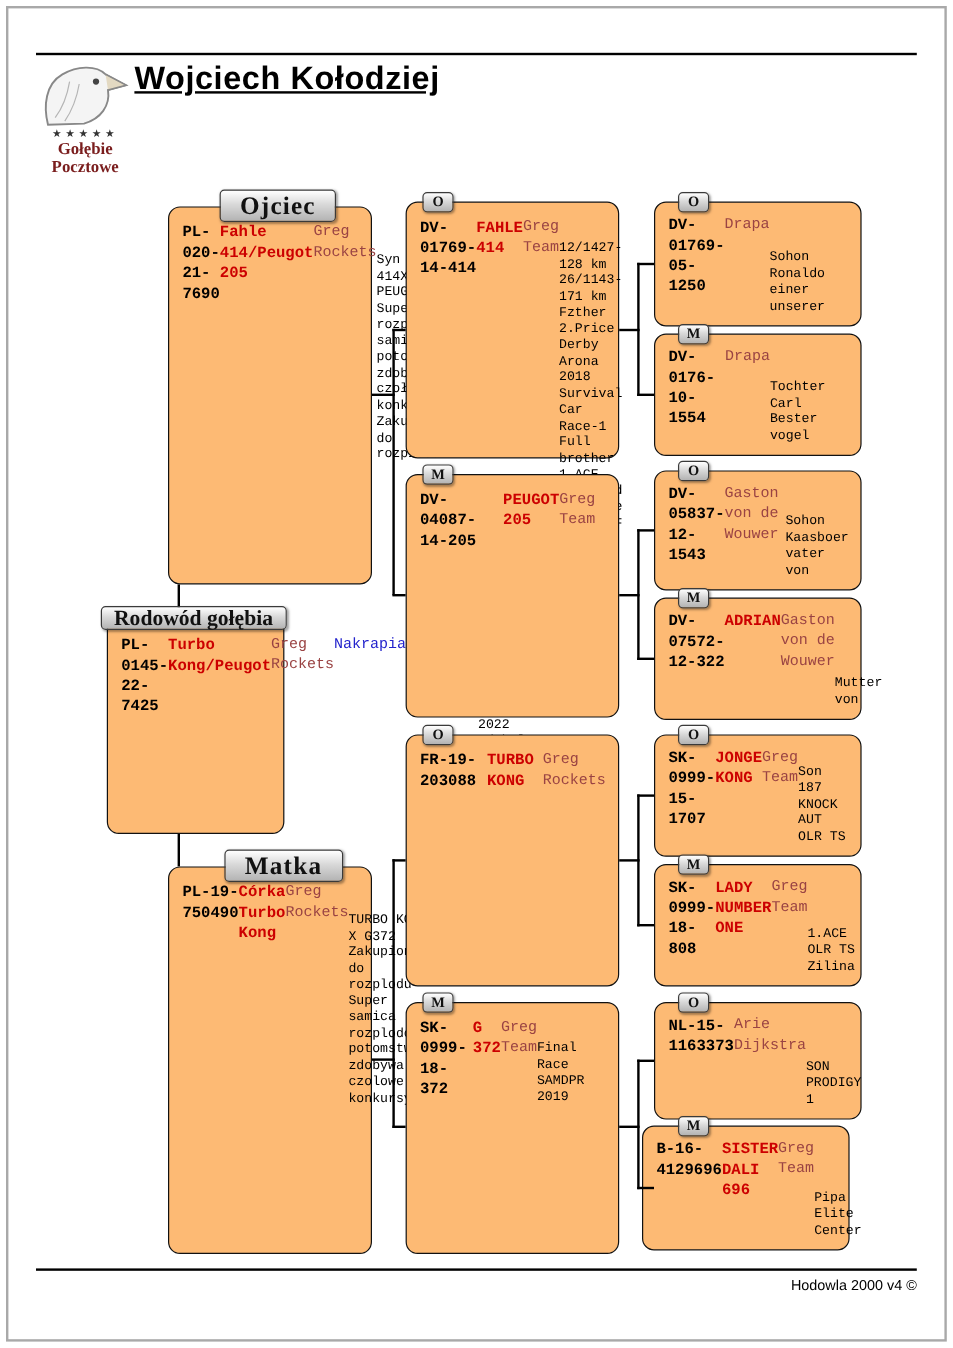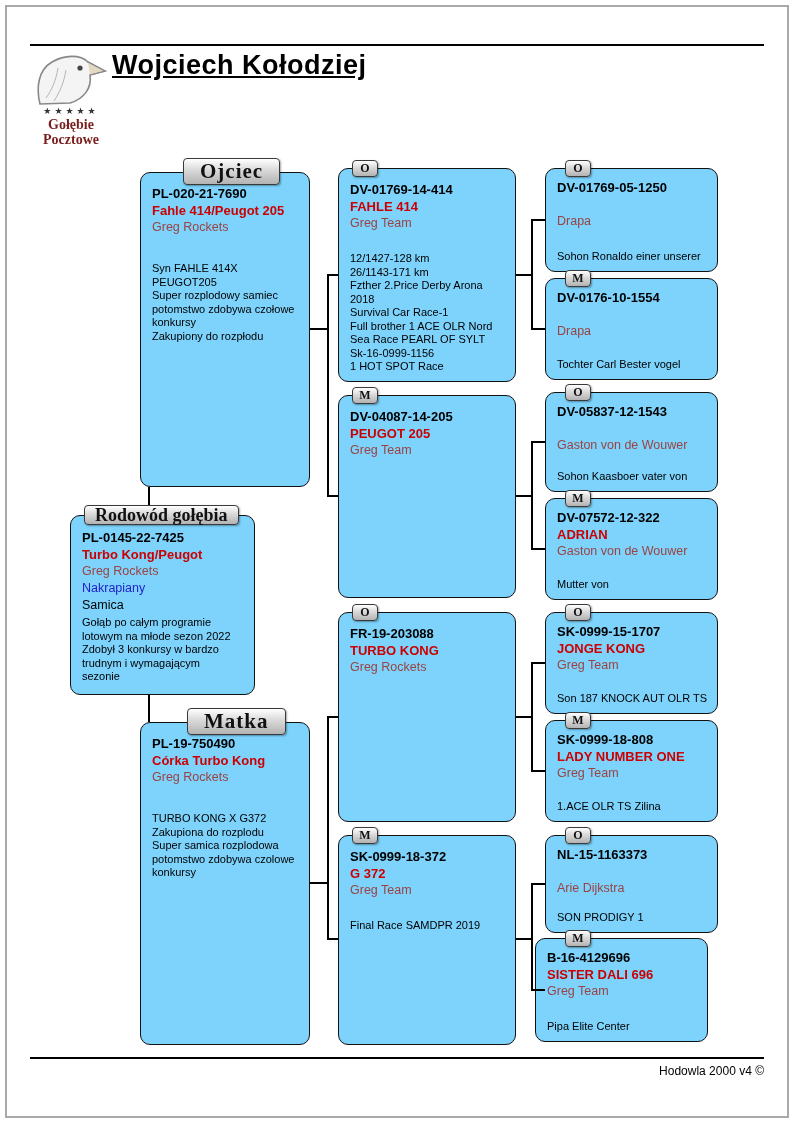--- a/index.html
+++ b/index.html
@@ -11,22 +11,22 @@
 
   .title { position:absolute; left:112px; top:50px; font-size:27px; font-weight:bold;
            text-decoration:underline; letter-spacing:.5px; }
 
   .logo { position:absolute; left:28px; top:50px; width:86px; text-align:center; }
   .logo svg { display:block; margin:0 auto; }
   .logo-stars { font-size:9px; color:#333; letter-spacing:3px; line-height:11px; }
   .logo-caption { font-family:"Liberation Serif", serif; font-weight:bold; font-size:14px;
                   color:#7a1d1d; line-height:15px; }
 
-  .pbox { position:absolute; background:#7dd3fc; border:1.5px solid #111; border-radius:10px;
-          padding:12px 9px 8px 11px; display:flex; flex-direction:column; }
+  .pbox { position:absolute; background:#fdba74; border:1.5px solid #111; border-radius:10px;
+          padding:12px 9px 8px 11px; display:flex; flex-direction:row;font-family:Liberation Mono, monospace; }
   .ring    { font-size:13px; font-weight:bold; color:#000; line-height:17px; }
   .bname   { font-size:13px; font-weight:bold; color:#cc0000; line-height:17px; min-height:17px; }
   .breeder { font-size:12.5px; color:#9a4343; line-height:17px; }
   .cline   { font-size:12.5px; color:#2222cc; line-height:17px; }
   .sline   { font-size:12.5px; color:#000; line-height:17px; }
   .notes   { font-size:11px; line-height:13.5px; color:#000; white-space:pre-line; }
   .parent-notes { margin-top:26px; }
   .gp-notes     { margin-top:20px; }
   .root-notes   { margin-top:2px; }
   .ggp-notes    { margin-top:auto; }
@@ -72,21 +72,21 @@
     <div class="breeder">Greg Rockets</div>
     <div class="notes parent-notes"> Syn FAHLE 414X
 PEUGOT205
 Super rozplodowy samiec
 potomstwo zdobywa czołowe
 konkursy
 Zakupiony do rozpłodu</div>
   </div>
   <div class="tab tab-big" style="left:183px; top:158px;">Ojciec</div>
 
-  <div class="pbox" style="left:70px; top:515px; width:185px; height:180px; padding-top:13px;">
+  <div class="pbox" style="left:89px; top:515px; width:148px; height:180px; padding-top:13px;">
     <div class="ring">PL-0145-22-7425</div>
     <div class="bname">Turbo Kong/Peugot</div>
     <div class="breeder">Greg Rockets</div>
     <div class="cline">Nakrapiany</div>
     <div class="sline">Samica</div>
     <div class="notes root-notes">Gołąb po całym programie
 lotowym na młode sezon 2022
 Zdobył 3 konkursy w bardzo
 trudnym i wymagającym
 sezonie</div>

